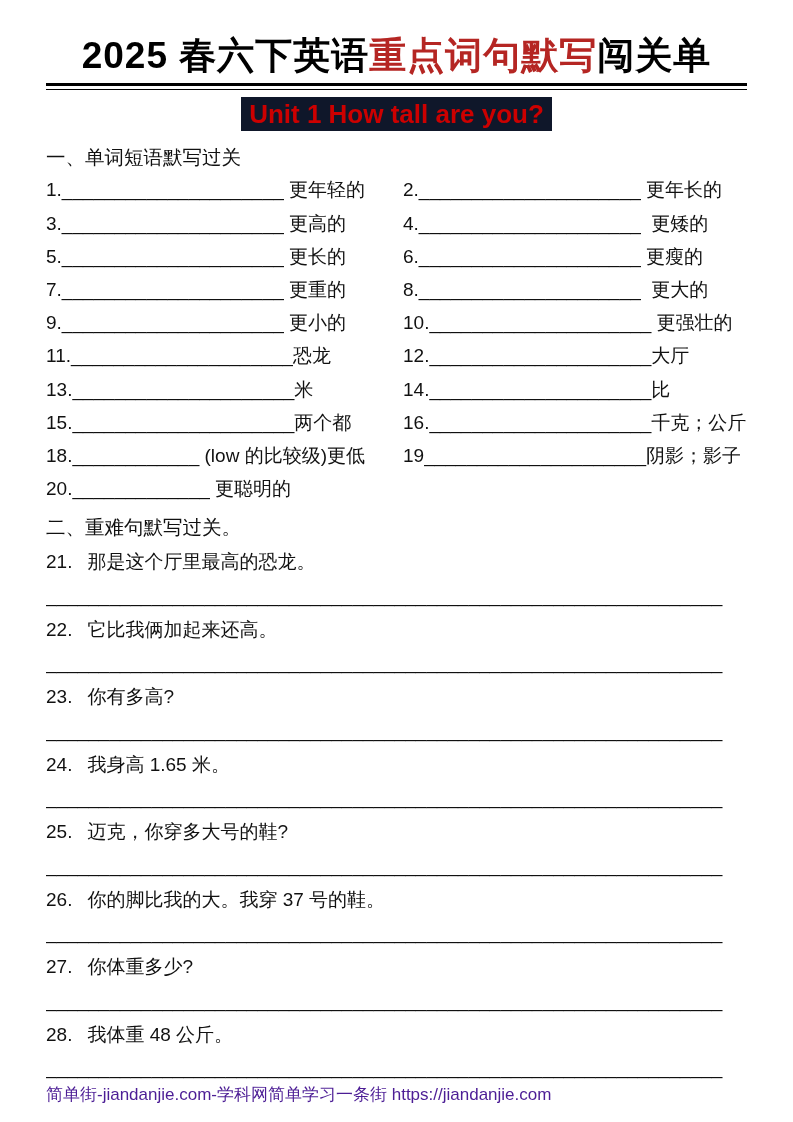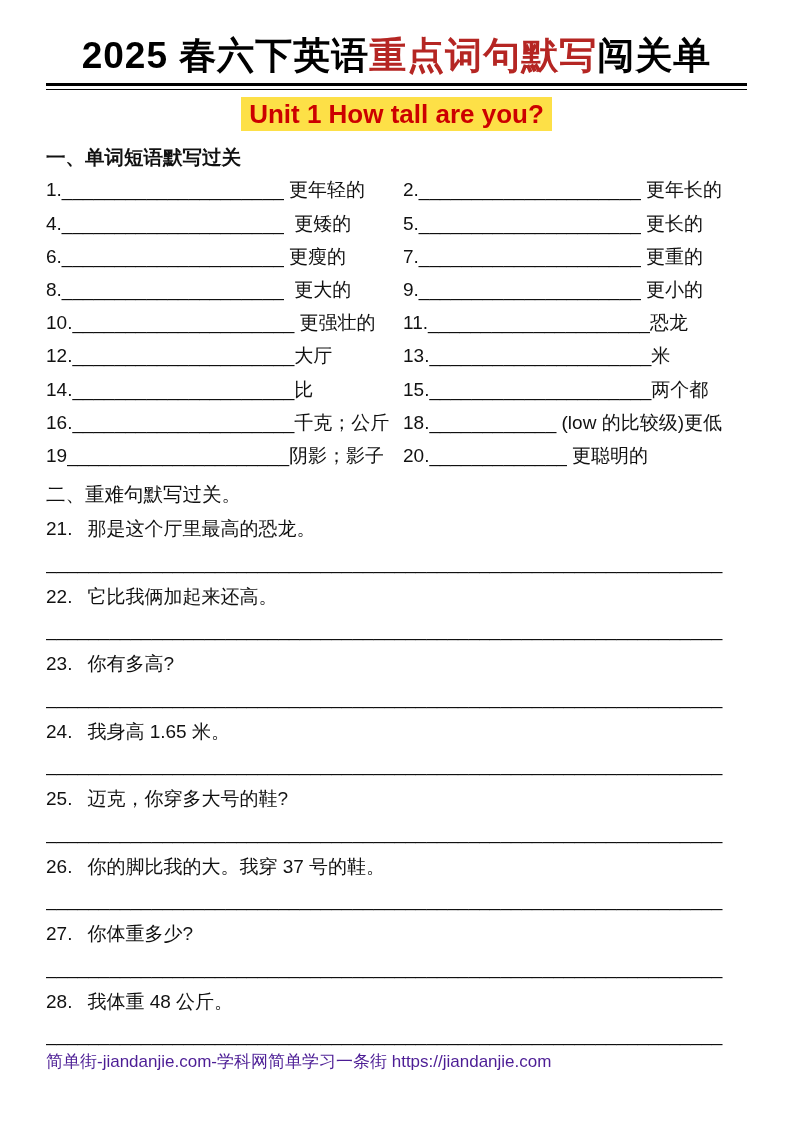--- a/index.html
+++ b/index.html
@@ -14,26 +14,26 @@
     text-align:center;font-size:37px;font-weight:bold;line-height:1.2;
     letter-spacing:1px;white-space:pre;color:#000;
   }
   .doc-title .red-part{color:#B52623;}
   .double-rule{
     margin-top:5px;height:3px;
     border-top:3px solid #000;border-bottom:1px solid #000;
   }
   .unit-wrap{text-align:center;margin-top:7px;line-height:34px;}
   .unit-title{
-    display:inline-block;background:#fde047;color:#CC0000;
+    display:inline-block;background:#0f172a;color:#CC0000;
     font-weight:bold;font-size:26px;padding:0 8px;line-height:34px;
   }
 
   
-  .sec-heading{font-size:19.5px;line-height:26px;margin-top:9px;color:#111;font-weight:bold;}
+  .sec-heading{font-size:19.5px;line-height:26px;margin-top:9px;color:#111;}
 
   
   .words-grid{
     display:grid;grid-template-columns:357px 1fr;
     margin-top:3px;font-size:19px;line-height:33.2px;
   }
   .word-item{white-space:pre;overflow:visible;}
   .word-item .num,.word-item .blank,.word-item .hint{display:inline;}
 
   
@@ -64,20 +64,21 @@
 
   <div class="unit-wrap">
     <span class="unit-title">Unit 1 How tall are you?</span>
   </div>
 
   <div class="sec-heading">一、单词短语默写过关</div>
 
   <div class="words-grid">
     <div class="word-item"><span class="num">1.</span><span class="blank">_____________________</span><span class="hint"> 更年轻的</span></div>
     <div class="word-item"><span class="num">2.</span><span class="blank">_____________________</span><span class="hint"> 更年长的</span></div>
+    <div class="word-item"><span class="num">3.</span><span class="blank">_____________________</span><span class="hint"> 更高的</span></div>
     <div class="word-item"><span class="num">4.</span><span class="blank">_____________________</span><span class="hint">  更矮的</span></div>
     <div class="word-item"><span class="num">5.</span><span class="blank">_____________________</span><span class="hint"> 更长的</span></div>
     <div class="word-item"><span class="num">6.</span><span class="blank">_____________________</span><span class="hint"> 更瘦的</span></div>
     <div class="word-item"><span class="num">7.</span><span class="blank">_____________________</span><span class="hint"> 更重的</span></div>
     <div class="word-item"><span class="num">8.</span><span class="blank">_____________________</span><span class="hint">  更大的</span></div>
     <div class="word-item"><span class="num">9.</span><span class="blank">_____________________</span><span class="hint"> 更小的</span></div>
     <div class="word-item"><span class="num">10.</span><span class="blank">_____________________</span><span class="hint"> 更强壮的</span></div>
     <div class="word-item"><span class="num">11.</span><span class="blank">_____________________</span><span class="hint">恐龙</span></div>
     <div class="word-item"><span class="num">12.</span><span class="blank">_____________________</span><span class="hint">大厅</span></div>
     <div class="word-item"><span class="num">13.</span><span class="blank">_____________________</span><span class="hint">米</span></div>

